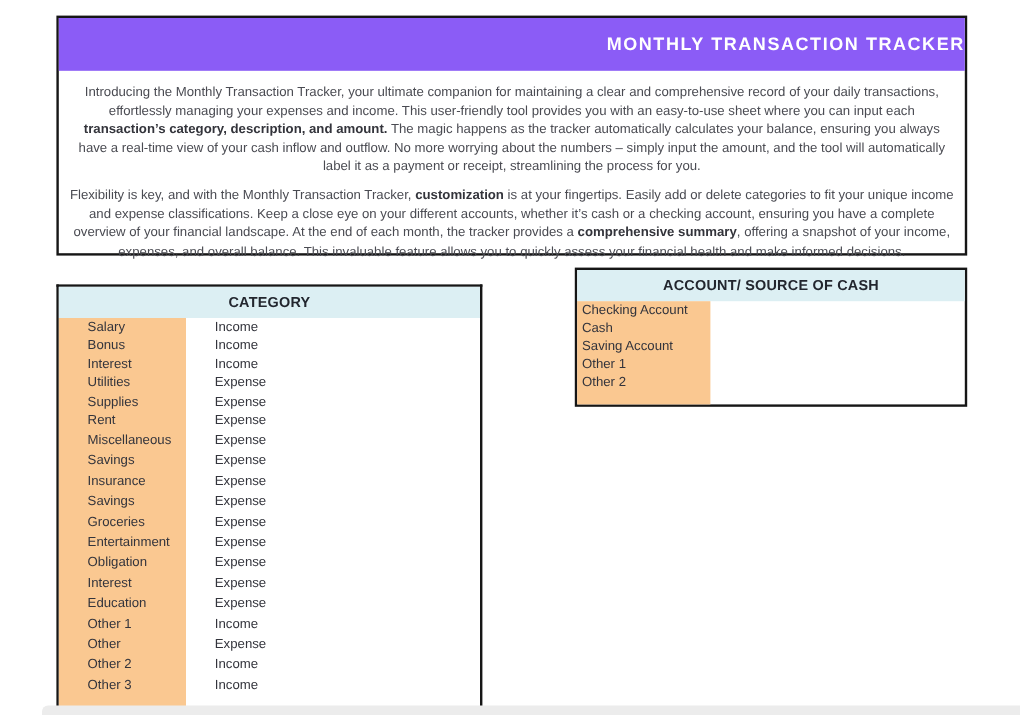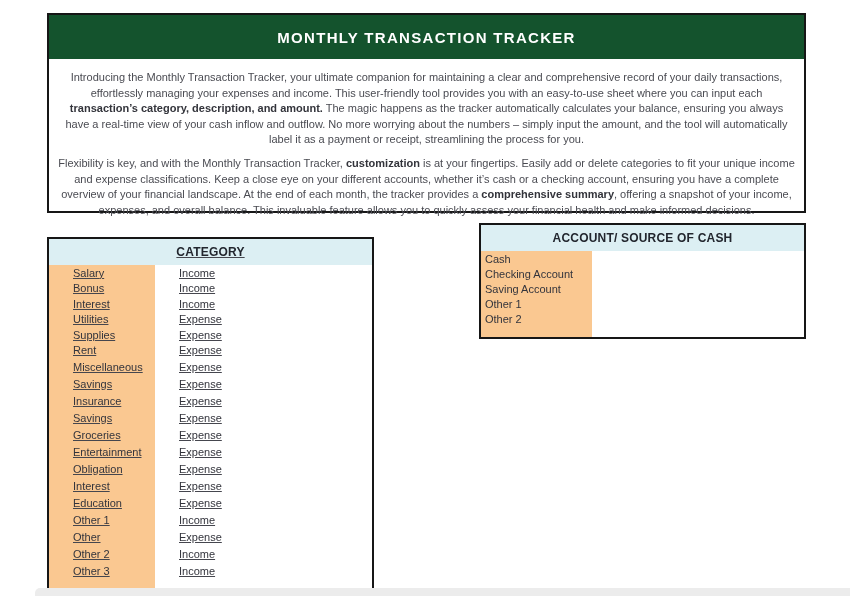--- a/index.html
+++ b/index.html
@@ -15,22 +15,22 @@
   
   .hero {
     position: absolute;
     left: 47px; top: 13px;
     width: 759px; height: 200px;
     border: 2px solid #161616;
     background: #ffffff;
   }
   .hero-banner {
     height: 44px;
-    background: #14532d;
-    display: flex; align-items: center; justify-content: center;
+    background: #8b5cf6;
+    display: flex; align-items: center; justify-content: flex-end;
   }
   .hero-banner h1 {
     font-size: 15px;
     font-weight: 700;
     letter-spacing: 1.3px;
     color: #ffffff;
   }
   .hero-body {
     padding: 11px 8px 10px 8px;
     text-align: center;
@@ -67,23 +67,22 @@
     font-size: 11px;
     color: #33343c;
     padding-left: 4px;
     display: flex; align-items: center;
     overflow: hidden; white-space: nowrap;
   }
 
   
   #category-table {
     left: 47px; top: 237px;
-    width: 327px; height: 355px;
+    width: 355px; height: 355px;
     border-bottom: none;            
-    text-decoration: underline;
   }
   #category-table .tbl-body { height: 329px; }
   #category-table .orange-strip { width: 106px; }
   #category-table .cell-name { width: 106px; }
   #category-table .cell-type { flex: 1; }
   #category-table .tbl-row { height: 17px; margin-left: 20px; }
   #category-table .tbl-row:nth-child(-n+6) { height: 15.5px; }
 
   
   #account-table {
@@ -201,28 +200,28 @@
       </div>
   </div>
 </div>
 
 <div id="account-table" class="sheet-table">
   <div class="tbl-header">ACCOUNT/ SOURCE OF CASH</div>
   <div class="tbl-body">
     <div class="orange-strip"></div>
     <div>
         <div class="tbl-row">
+        <div class="cell cell-name">Checking Account</div>
+        <div class="cell cell-value"></div>
+      </div>
+        <div class="tbl-row">
         <div class="cell cell-name">Cash</div>
         <div class="cell cell-value"></div>
       </div>
         <div class="tbl-row">
-        <div class="cell cell-name">Checking Account</div>
-        <div class="cell cell-value"></div>
-      </div>
-        <div class="tbl-row">
         <div class="cell cell-name">Saving Account</div>
         <div class="cell cell-value"></div>
       </div>
         <div class="tbl-row">
         <div class="cell cell-name">Other 1</div>
         <div class="cell cell-value"></div>
       </div>
         <div class="tbl-row">
         <div class="cell cell-name">Other 2</div>
         <div class="cell cell-value"></div>

